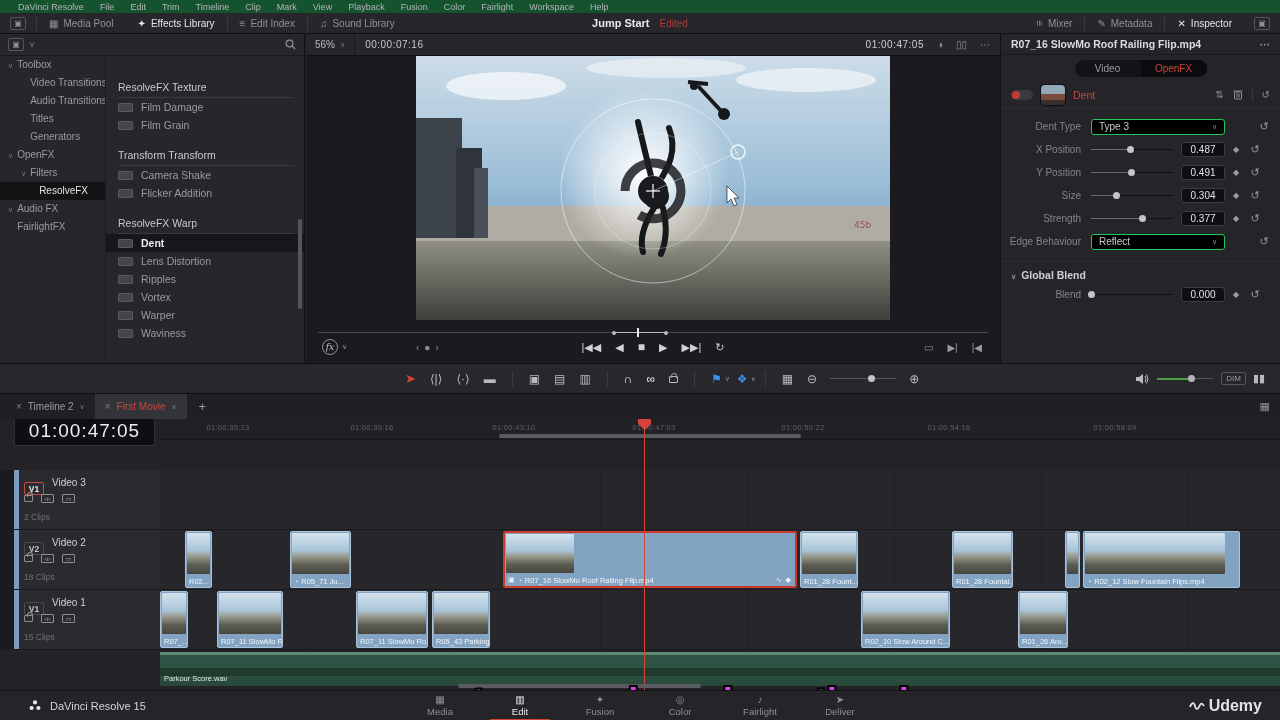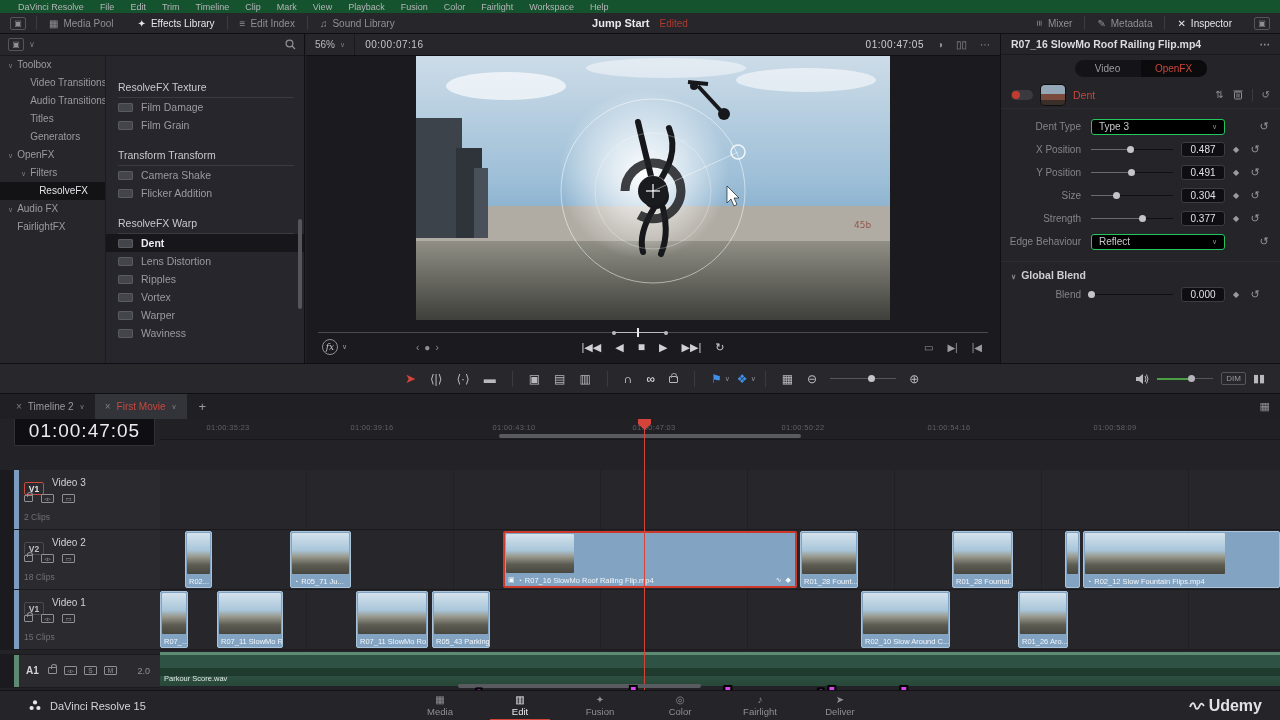--- a/index.html
+++ b/index.html
@@ -711,21 +711,21 @@
           </div>
         </div>
 
         <div class="clip" style="left: 905px; width: 15px;">
           <div class="thumb"></div>
           <div class="nm">
             <span class="cl"></span>
           </div>
         </div>
 
-        <div class="clip speed" style="left: 923px; width: 197px;">
+        <div class="clip speed" style="left: 923px; width: 157px;">
           <div class="thumb" style="width: 140px; right: auto;"></div>
           <div class="nm">
             <span class="spd">◔</span>
             <span class="cl">R02_12 Slow Fountain Flips.mp4</span>
           </div>
         </div>
       </div>
     <div class="lane">
 
         <div class="clip" style="left: 0px; width: 28px;">
@@ -765,31 +765,20 @@
 
         <div class="clip" style="left: 858px; width: 50px;">
           <div class="thumb"></div>
           <div class="nm">
             <span class="cl">R01_26 Aro...</span>
           </div>
         </div>
       </div>
   </div>
 
-  <div class="ahead" style="position:absolute;left:0;top:233px;width:160px">
-    <i class="stripe"></i>
-    <span class="abadge">A1</span>
-    <div class="aicons">
-      <span class="lockk"></span>
-      <span class="bxic">◃▹</span>
-      <span class="bxic">S</span>
-      <span class="bxic">M</span>
-    </div>
-    <span class="achan">2.0</span>
-  </div>
   <div class="alane">
     <div class="wav"></div>
     <span class="anm">Parkour Score.wav</span>
   </div>
 
   <div class="playhead-top"></div>
   <div class="playhead-line"></div>
   <div class="hscroll2"></div>
 </div>
 

